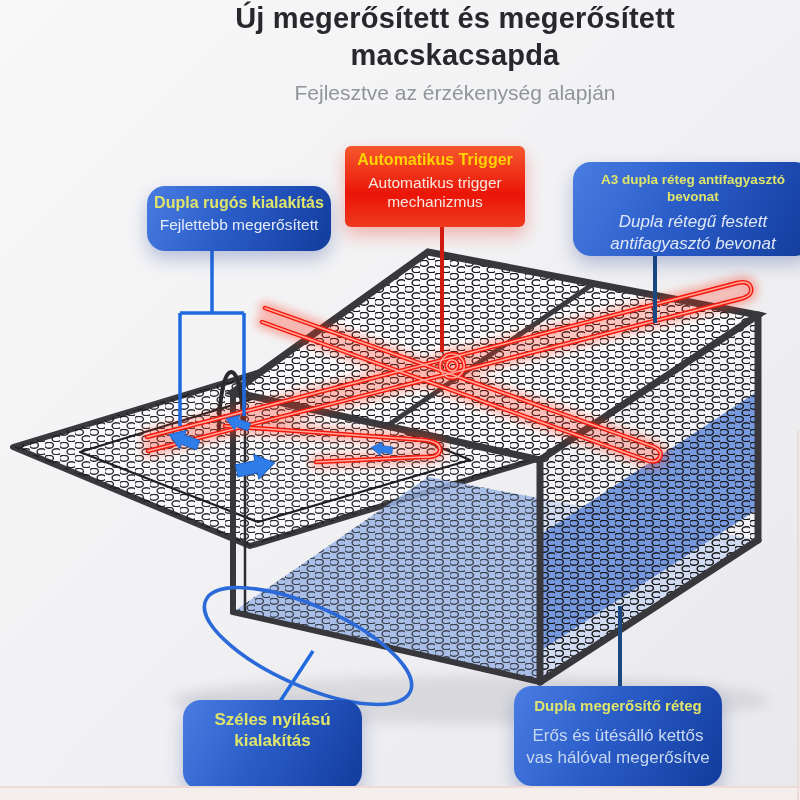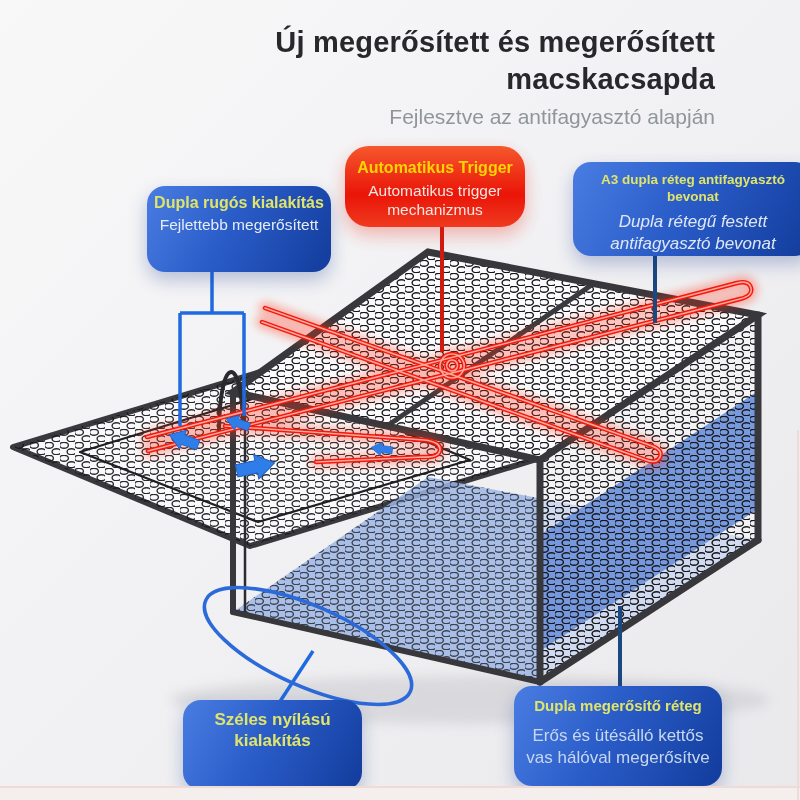--- a/index.html
+++ b/index.html
@@ -3,42 +3,42 @@
 <meta charset="utf-8">
 <style>
   html,body{margin:0;padding:0;}
   body{
     width:800px;height:800px;position:relative;overflow:hidden;
     font-family:"Liberation Sans", sans-serif;
     background:linear-gradient(135deg,#f8f8f9 0%,#f2f2f4 45%,#e9e9ec 100%);
   }
   .stage{position:absolute;inset:0;}
   svg.fig{position:absolute;left:0;top:0;z-index:1;}
-  .header{position:absolute;top:24px;left:195px;width:520px;text-align:right;z-index:3;}
+  .header{position:absolute;top:0;left:195px;width:520px;text-align:center;z-index:3;}
   .title{font-size:29px;line-height:37px;font-weight:600;color:#28282c;letter-spacing:.2px;}
   .subtitle{margin-top:7px;font-size:21px;color:#90959a;}
   .callout{
     position:absolute;z-index:4;border-radius:18px;text-align:center;
     color:#fff;overflow:hidden;box-sizing:border-box;
   }
   .callout .c-title{display:block;font-weight:bold;}
   .callout .c-body{display:block;}
   .co-red{
-    left:345px;top:146px;width:180px;height:81px;padding:12px 8px 0;
+    left:345px;top:146px;width:180px;height:81px;padding:4px 8px 0;
     background:linear-gradient(180deg,#f5582d 0%,#ea1508 60%,#ef3a1f 100%);
-    box-shadow:0 8px 18px rgba(232,30,10,.30);border-radius:24px;
+    box-shadow:0 8px 18px rgba(232,30,10,.30);border-radius:6px;
   }
   .co-red .c-title{color:#ffd400;font-size:16px;line-height:19px;margin-bottom:4px;}
   .co-red .c-body{color:#f8e6e0;font-size:15.5px;line-height:19px;}
   .co-blue{
     background:linear-gradient(118deg,#4a7de2 0%,#2a5cc8 45%,#123c9c 100%);
     box-shadow:0 8px 18px rgba(20,55,140,.28);
   }
   .co-blue .c-title{color:#dfe46a;}
-  .co-tl{left:147px;top:186px;width:184px;height:86px;padding:7px 6px 0;}
+  .co-tl{left:147px;top:186px;width:184px;height:65px;padding:7px 6px 0;}
   .co-tl .c-title{font-size:16px;line-height:20px;margin-bottom:2px;}
   .co-tl .c-body{color:#e6ecf8;font-size:15.5px;line-height:20px;}
   .co-tr{left:573px;top:162px;width:240px;height:94px;padding:9px 8px 0;}
   .co-tr .c-title{font-size:13.5px;line-height:17px;margin-bottom:6px;}
   .co-tr .c-body{color:#dfe7f5;font-size:17px;line-height:22px;font-style:italic;}
   .co-bl{left:183px;top:700px;width:179px;height:90px;padding:9px 6px 0;}
   .co-bl .c-title{font-size:17px;line-height:21px;margin-bottom:13px;}
   .co-bl .c-body{color:#c9d6ee;font-size:16.5px;line-height:21px;}
   .co-br{left:514px;top:686px;width:208px;height:100px;padding:11px 10px 0;}
   .co-br .c-title{font-size:15px;line-height:18.5px;margin-bottom:9px;}
@@ -141,21 +141,21 @@
       <path d="M212,251 L212,313 M180,313 L244,313 M180,313 L180,426 M244,313 L244,416" stroke="#1f6ae0" stroke-width="3.5"></path>
       <path d="M655,255 L655,323" stroke="#1a4880" stroke-width="4"></path>
       <path d="M620,606 L620,688" stroke="#1a4880" stroke-width="4"></path>
       <path d="M279,703 L313,651" stroke="#1f6ae0" stroke-width="3.5"></path>
       <ellipse cx="308" cy="646" rx="112" ry="40" transform="rotate(24 308 646)" stroke="#2b6ad8" stroke-width="3.5"></ellipse>
     </g>
   </svg>
 
   <div class="header">
     <div class="title">Új megerősített és megerősített macskacsapda</div>
-    <div class="subtitle">Fejlesztve az antifagyasztó alapján</div>
+    <div class="subtitle">Fejlesztve az érzékenység alapján</div>
   </div>
 
   <div class="callout co-red">
     <span class="c-title">Automatikus Trigger</span>
     <span class="c-body">Automatikus trigger mechanizmus</span>
   </div>
 
   <div class="callout co-blue co-tl">
     <span class="c-title">Dupla rugós kialakítás</span>
     <span class="c-body">Fejlettebb megerősített</span>

